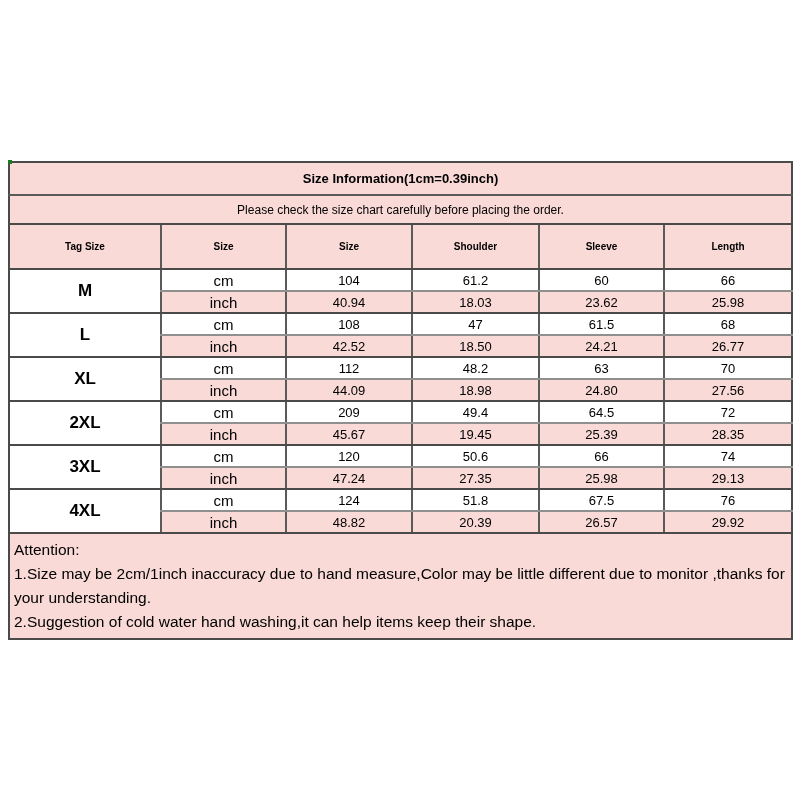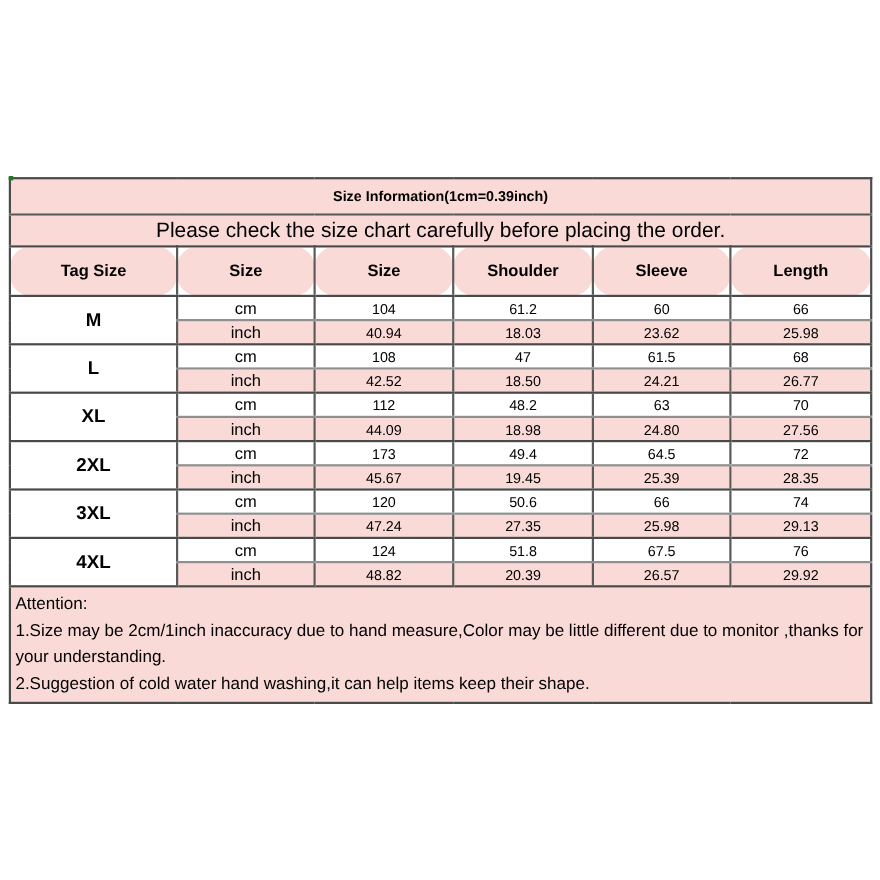--- a/index.html
+++ b/index.html
@@ -52,25 +52,24 @@
   tr.cm-row, tr.inch-row { height: 22px; }
   tr.attention-row { height: 94px; border-radius: 26px; }
 
   .pink  { background: #f9dad7; }
   .white { background: #ffffff; }
 
   tr.title-row td {
     font-weight: bold;
     font-size: 13px;
   }
-  tr.subtitle-row td { font-size: 19px; margin-top: 41px; }
+  tr.subtitle-row td { font-size: 12px; margin-top: 41px; }
   tr.header-row td {
     font-weight: bold;
-    font-size: 15px;
-    border-radius: 19px;
+    font-size: 10px;
   }
   td.size-cell {
     font-weight: bold;
     font-size: 17px;
     background: #ffffff;
   }
   td.unit-cell { font-size: 15px; }
   td.num-cell  { font-size: 13px; }
 
   tr.attention-row td {
@@ -161,21 +160,21 @@
       <td class="unit-cell pink v">inch</td>
       <td class="num-cell pink v">44.09</td>
       <td class="num-cell pink v">18.98</td>
       <td class="num-cell pink v">24.80</td>
       <td class="num-cell pink v">27.56</td>
     </tr>
 
     <tr class="cm-row">
       <td class="size-cell" rowspan="2">2XL</td>
       <td class="unit-cell white v">cm</td>
-      <td class="num-cell white v">173</td>
+      <td class="num-cell white v">209</td>
       <td class="num-cell white v">49.4</td>
       <td class="num-cell white v">64.5</td>
       <td class="num-cell white v">72</td>
     </tr>
     <tr class="inch-row">
       <td class="unit-cell pink v">inch</td>
       <td class="num-cell pink v">45.67</td>
       <td class="num-cell pink v">19.45</td>
       <td class="num-cell pink v">25.39</td>
       <td class="num-cell pink v">28.35</td>

